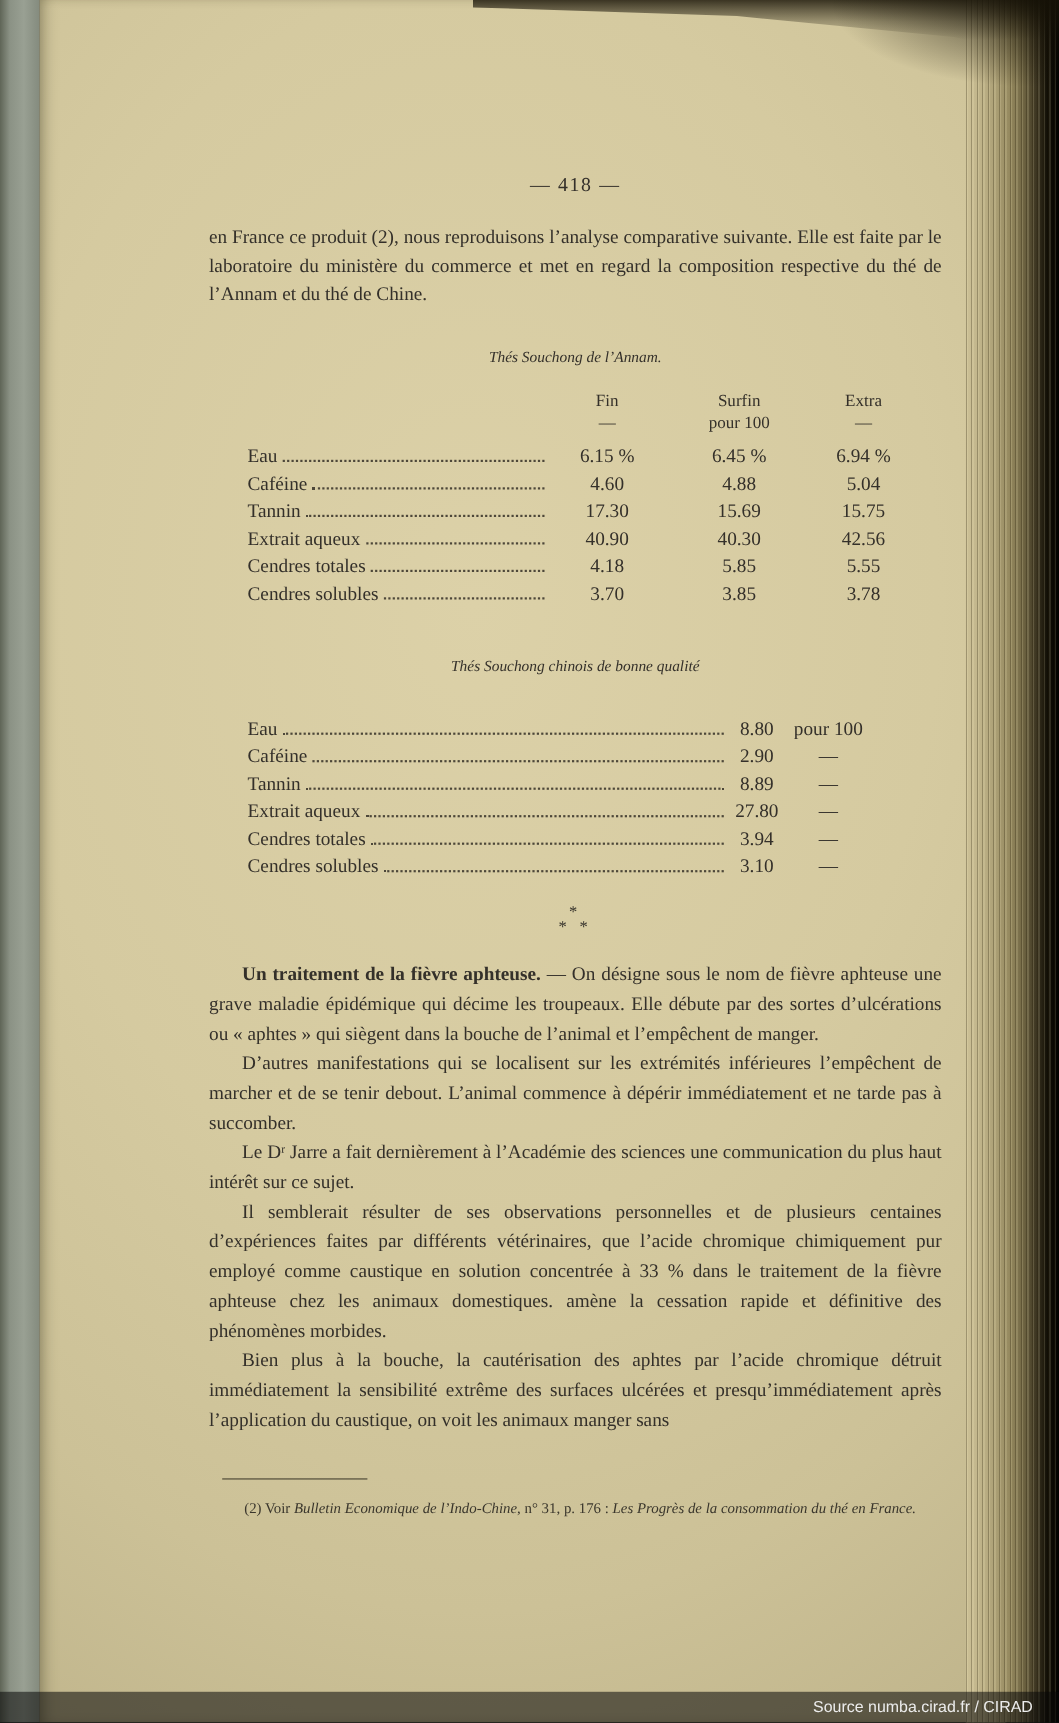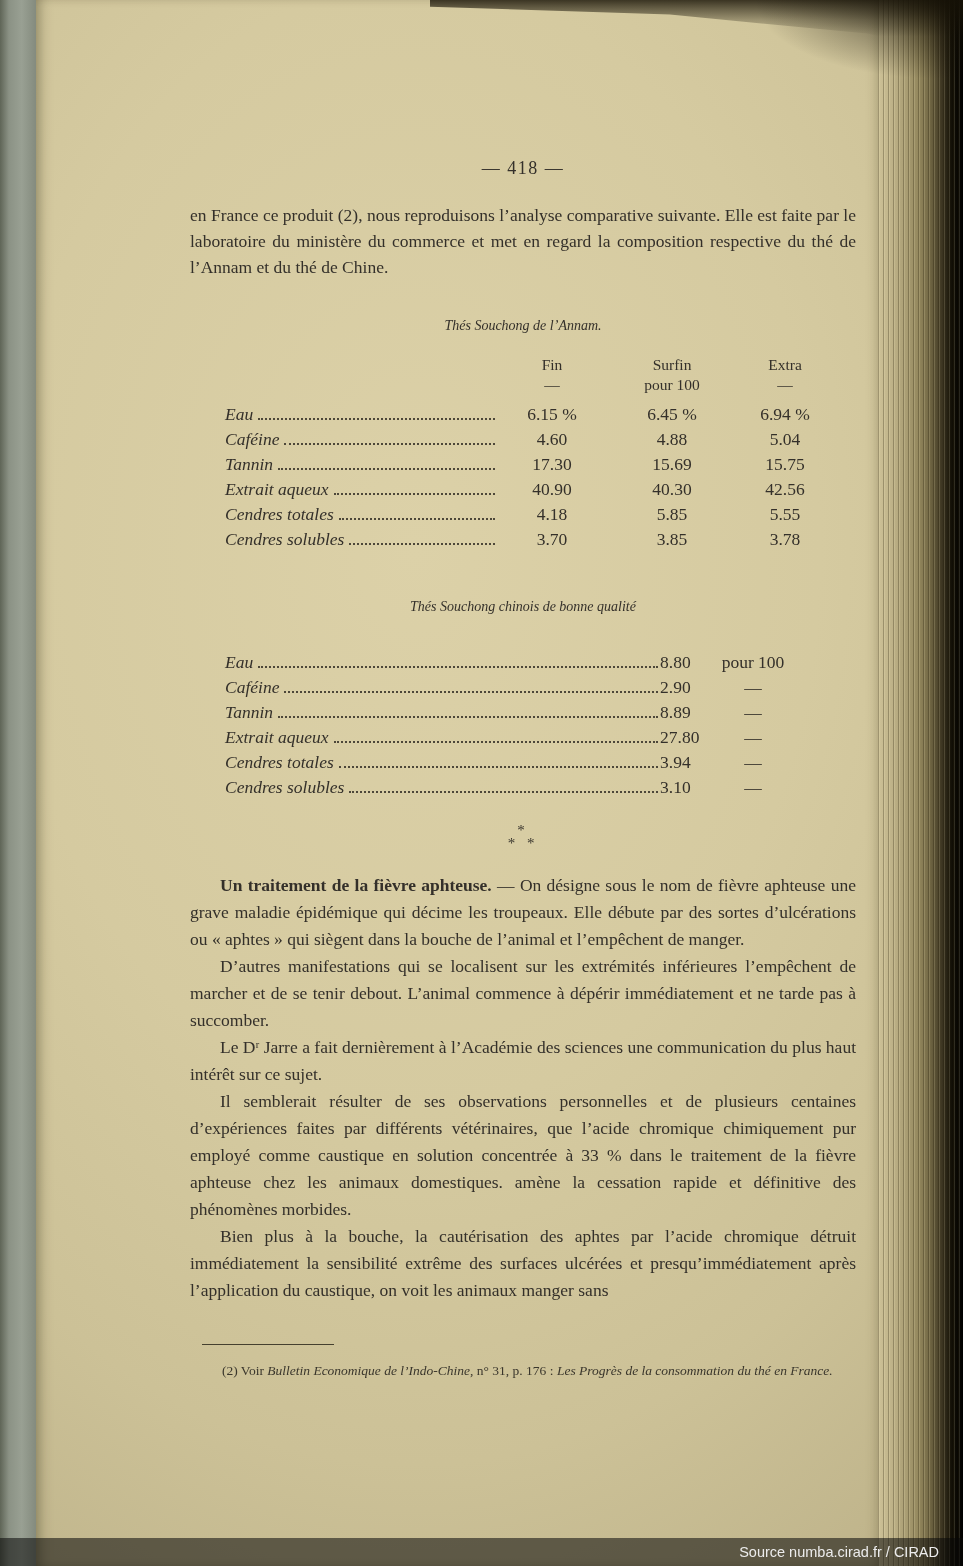--- a/index.html
+++ b/index.html
@@ -4,21 +4,21 @@
 <style>
   html,body{margin:0;padding:0;background:#1a1a1a;}
   .scan{position:relative;width:963px;height:1566px;overflow:hidden;background:#050505;
         font-family:"Liberation Serif","DejaVu Serif",serif;color:#34302a;}
 
   
   .left-strip{position:absolute;left:0;top:0;width:36px;height:100%;
       background:linear-gradient(90deg,#5f6557 0%,#8b9285 25%,#99a093 60%,#848b7e 100%);}
   .paper{position:absolute;left:36px;top:0;width:842px;height:100%;
       background:radial-gradient(ellipse 120% 90% at 45% 35%, #dcd1a8 0%, #d5caa0 40%, #ccc197 65%, #bfb48b 85%, #b2a77e 100%);
-      box-shadow:inset 10px 0 14px -8px rgba(70,65,40,.55), inset -6px 0 12px -6px rgba(70,60,30,.35);}
+      box-shadow:inset 10px 0 14px -8px rgba(70,65,40,.55), inset -6px 0 12px -6px rgba(70,60,30,.35);padding-left:36px;}
   .edges{position:absolute;left:878px;top:0;width:85px;height:100%;
       background:
         repeating-linear-gradient(90deg, rgba(40,32,10,.28) 0 1px, rgba(255,245,200,.14) 1px 2px, rgba(0,0,0,0) 2px 5px),
         linear-gradient(90deg,#cdc197 0%,#bfb389 16%,#ab9f75 32%,#93875d 48%,#6e6442 62%,#3a3320 76%,#120f06 87%,#000 100%);}
   .top-edge{position:absolute;top:0;left:430px;width:533px;height:56px;pointer-events:none;
       background:linear-gradient(180deg, rgba(25,20,8,.8) 0%, rgba(25,20,8,.3) 35%, rgba(25,20,8,0) 65%);
       clip-path:polygon(0 0,100% 0,100% 100%,82% 60%,45% 26%,0 12%);}
   .corner-shadow{position:absolute;top:0;right:0;width:260px;height:110px;pointer-events:none;
       background:radial-gradient(ellipse 100% 100% at 92% 0%, rgba(20,16,6,.75) 0%, rgba(20,16,6,.28) 45%, rgba(20,16,6,0) 72%);}
 
@@ -28,27 +28,27 @@
   .intro{margin:21px 0 0 0;text-align:justify;}
 
   .tbl-title{margin-top:33px;text-align:center;font-style:italic;font-size:14px;}
 
   .t1{margin-top:16px;}
   .t1-head,.t1-row{display:grid;grid-template-columns:307px 110px 130px 96px;}
   .t1-head{text-align:center;font-size:15.5px;line-height:20px;margin-bottom:7px;}
   .hcell span{display:block;}
   .t1-row{line-height:25px;}
   .lbl-cell{display:flex;align-items:baseline;padding-left:35px;min-width:0;}
-  .lbl{white-space:nowrap;font-style:italic;}
+  .lbl{white-space:nowrap;}
   .dots{flex:1;border-bottom:2px dotted #4d4739;margin:0 2px 5px 5px;}
   .num{text-align:center;}
 
   .t2{margin-top:30px;}
   .t2-row{display:grid;grid-template-columns:470px 56px 74px;line-height:25px;}
-  .t2-val{text-align:left;font-family:Liberation Serif, serif;}
+  .t2-val{text-align:center;font-family:Liberation Serif, serif;}
   .t2-unit{text-align:center;}
 
   .stars{margin-top:24px;text-align:center;font-size:15px;line-height:13px;color:#3a362e;letter-spacing:4px;}
 
   .art{margin-top:22px;text-align:justify;line-height:27px;}
   .art p{margin:0;text-indent:30px;}
   .lead{font-weight:bold;}
 
   .fn-rule{margin:40px 0 14px 12px;width:132px;height:0;border:0;border-top:1.5px solid #45402f;}
   .fn{margin:16px;font-size:13.5px;line-height:20px;text-align:justify;text-indent:16px;color:#3a362c;}

